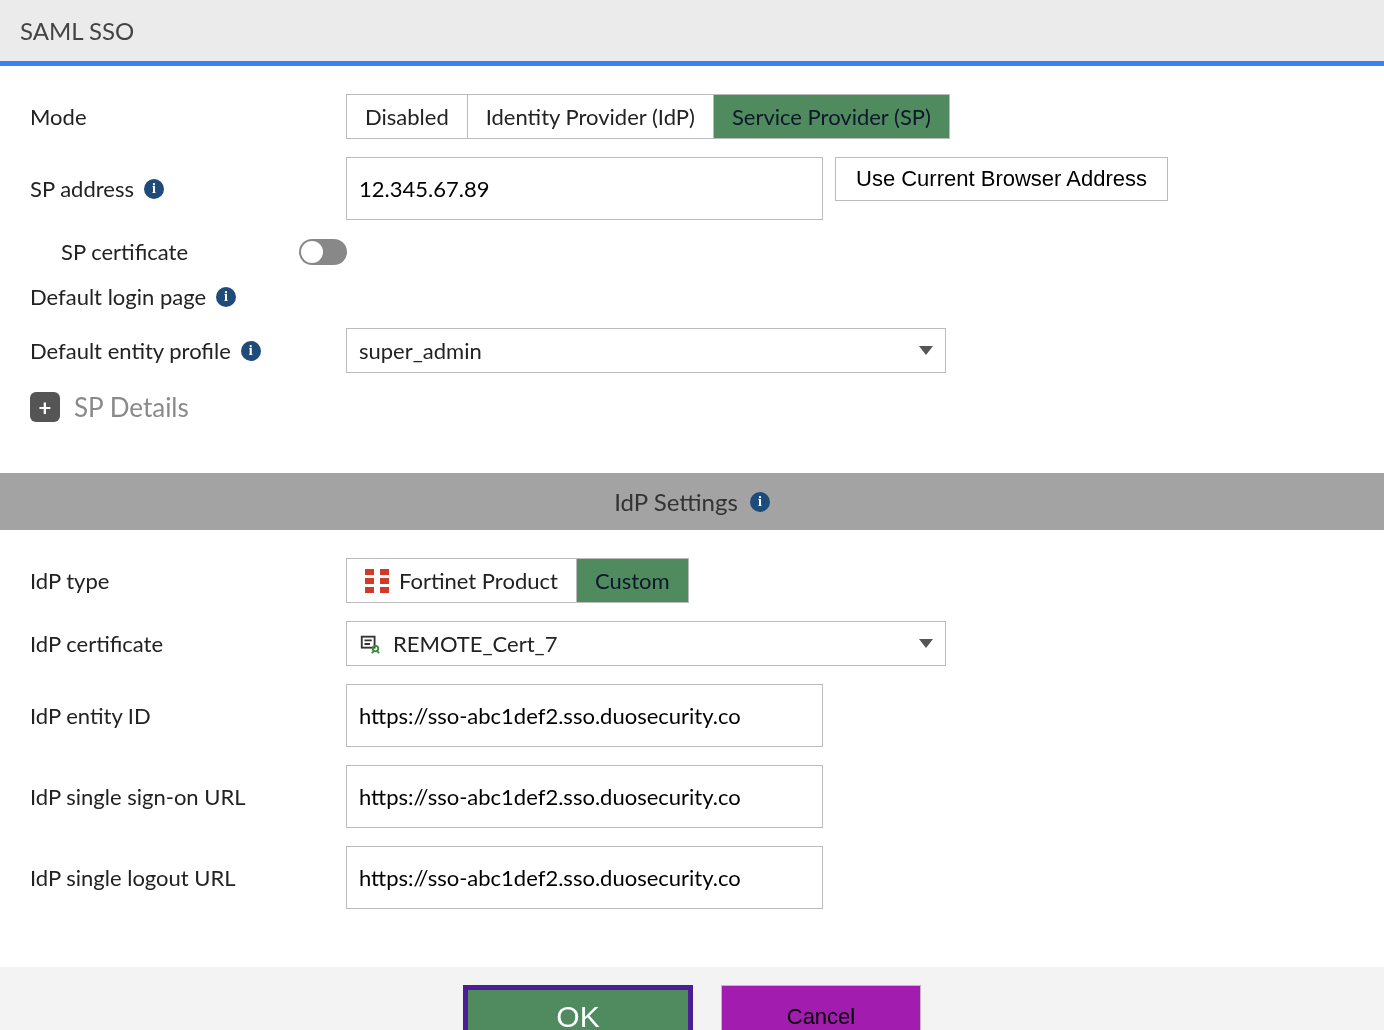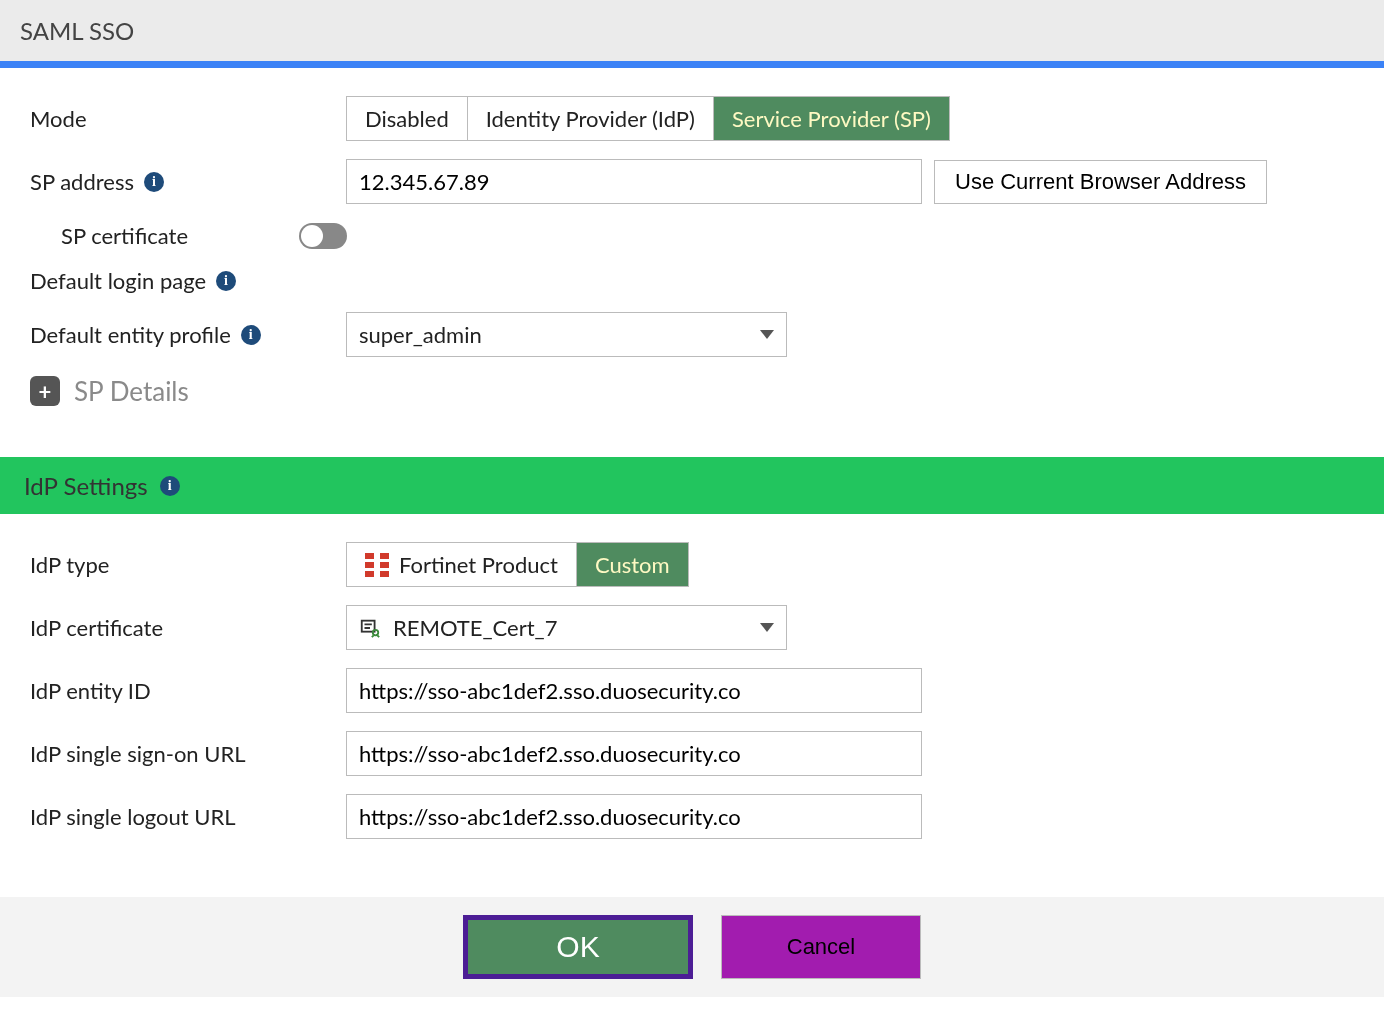--- a/index.html
+++ b/index.html
@@ -8,39 +8,39 @@
     font-size: 22px;
     color: #222;
     background: #fff;
     width: 1384px;
   }
   .section-header {
     background: #ebebeb;
     padding: 16px 20px;
     font-size: 24px;
     color: #444;
-    border-bottom: 7px solid #3b82f6;
+    border-bottom: 5px solid #3b82f6;
   }
   .form-body { padding: 28px 30px 40px 30px; }
   .row {
     display: flex;
     align-items: center;
     margin-bottom: 18px;
   }
   .label-col {
     width: 316px;
     display: flex;
     align-items: center;
     gap: 10px;
     color: #222;
   }
   .field-col {
     flex: 1;
     display: flex;
-    align-items: center;
+    align-items: flex-start;
     gap: 12px;
   }
   .info-icon {
     width: 20px; height: 20px; border-radius: 50%;
     background: #1e4b7a;
     color: #fff;
     font-weight: bold;
     font-size: 14px;
     display: inline-flex;
     align-items: center; justify-content: center;
@@ -56,28 +56,28 @@
     background: #fff;
     cursor: pointer;
     display: flex;
     align-items: center;
     gap: 10px;
     white-space: nowrap;
   }
   .seg-item:last-child { border-right: none; }
   .seg-item.selected {
     background: #4f8b5f;
-    color: #fef9c3;
+    color: #0f172a;
     border-color: #4f8b5f;
   }
   input.text-input {
     border: 1px solid #bbb;
-    padding: 8px 12px;
-    font-size: 22px;
-    width: 576px;
+    padding: 17px 12px;
+    font-size: 22px;
+    width: 477px;
     background: #fff;
     font-family: inherit;
   }
   .btn {
     border: 1px solid #bbb;
     background: #fff;
     padding: 8px 20px;
     font-size: 22px;
     cursor: pointer;
   }
@@ -89,21 +89,21 @@
     cursor: pointer;
   }
   .toggle .knob {
     width: 22px; height: 22px; border-radius: 50%;
     background: #fff;
     position: absolute; top: 2px; left: 2px;
   }
   .select {
     border: 1px solid #bbb;
     padding: 8px 12px;
-    width: 441px;
+    width: 600px;
     display: flex;
     align-items: center;
     justify-content: space-between;
     background: #fff;
     cursor: pointer;
     gap: 10px;
   }
   .select .sel-left { display: flex; align-items: center; gap: 12px; }
   .caret {
     width: 0; height: 0;
@@ -125,27 +125,28 @@
     background: #555;
     border-radius: 6px;
     color: #fff;
     display: inline-flex;
     align-items: center; justify-content: center;
     font-size: 22px;
     font-weight: bold;
     cursor: pointer;
   }
   .idp-header {
-    background: #22c55e;
+    background: #a3a3a3;
     padding: 14px 24px;
     display: flex;
     align-items: center;
     gap: 12px;
     font-size: 24px;
     color: #333;
+    justify-content: center;
   }
   .fortinet-icon {
     width: 24px; height: 24px;
     display: inline-block;
     position: relative;
   }
   .fortinet-icon::before {
     content: "";
     position: absolute; inset: 0;
     background:

